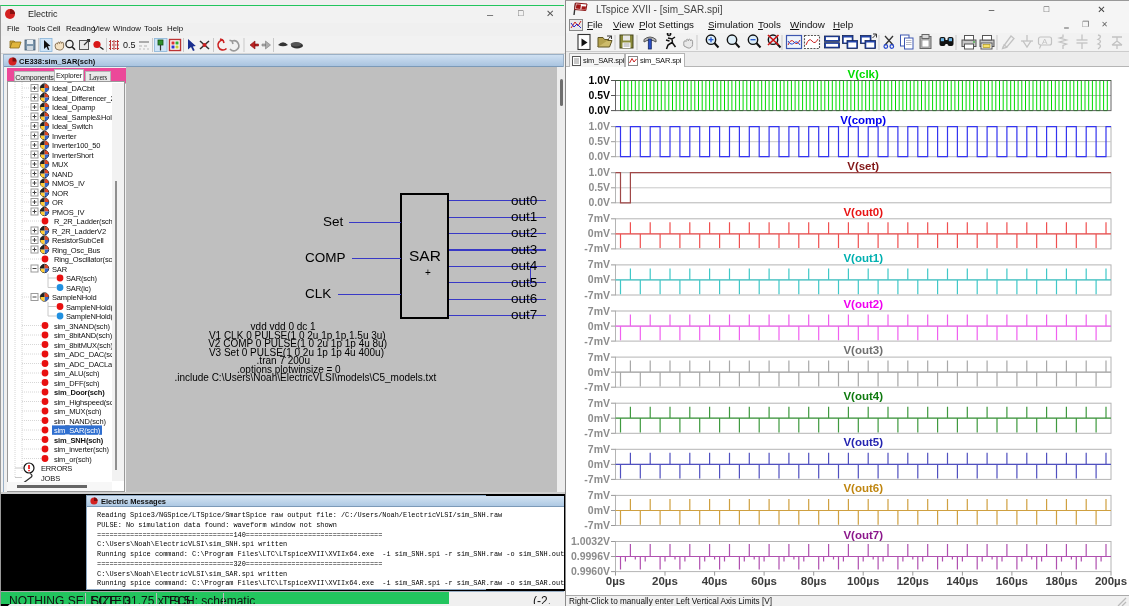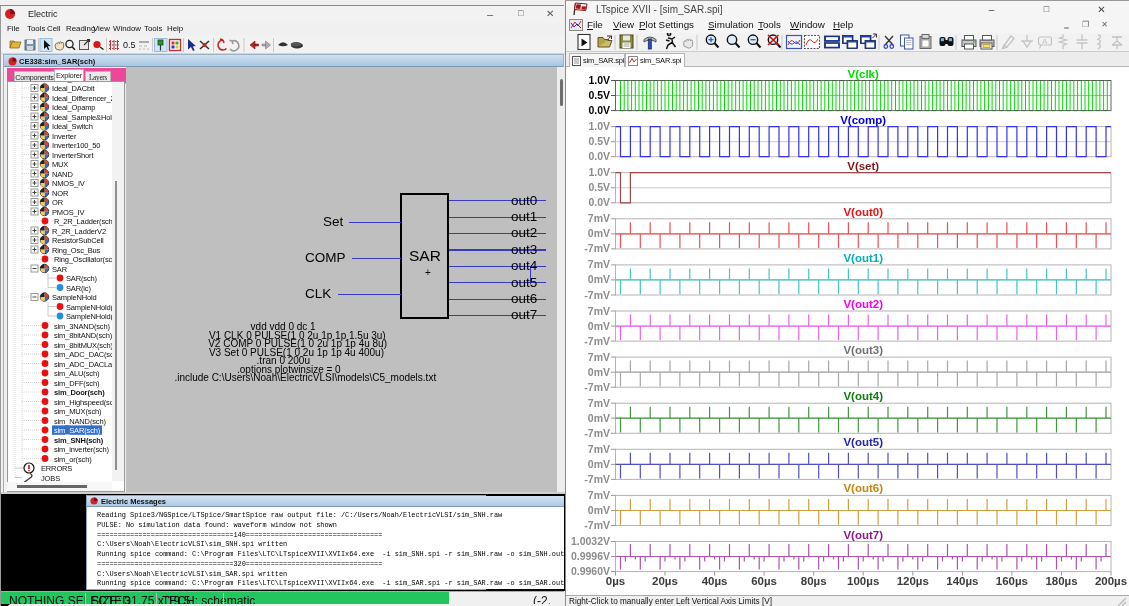--- a/index.html
+++ b/index.html
@@ -170,21 +170,21 @@
 <div class="pinlbl" style="left:510px;top:219.4px">out2</div>
 <div class="pinlbl" style="left:510px;top:235.8px">out3</div>
 <div class="pinlbl" style="left:510px;top:252.2px">out4</div>
 <div class="pinlbl" style="left:510px;top:268.6px">out5</div>
 <div class="pinlbl" style="left:510px;top:285.0px">out6</div>
 <div class="pinlbl" style="left:510px;top:301.4px">out7</div>
     <div class="sptxt" style="left:249.6px;top:315px">vdd vdd 0 dc 1</div>
 <div class="sptxt" style="left:207.9px;top:323.5px">V1 CLK 0 PULSE(1 0 2u 1p 1p 1.5u 3u)</div>
 <div class="sptxt" style="left:207.2px;top:332px">V2 COMP 0 PULSE(1 0 2u 1p 1p 4u 8u)</div>
 <div class="sptxt" style="left:207.9px;top:340.5px">V3 Set 0 PULSE(1 0 2u 1p 1p 4u 400u)</div>
-<div class="sptxt" style="left:255.6px;top:349px">.tran 0 200u</div>
+<div class="sptxt" style="left:255.6px;top:349px">.tran 7 200u</div>
 <div class="sptxt" style="left:236.0px;top:357.5px">.options plotwinsize = 0</div>
 <div class="sptxt" style="left:173.4px;top:366px">.include C:\Users\Noah\ElectricVLSI\models\C5_models.txt</div>
   </div>
   <div id="treepanel"></div>
   <svg width="116" height="408" viewBox="0 0 116 408" style="position:absolute;left:7px;top:76px">
 <line x1="14" y1="0" x2="14" y2="390" stroke="#d6d6d6" stroke-width="1" stroke-dasharray="1,1"></line>
 <line x1="14" y1="-4.5" x2="27" y2="-4.5" stroke="#d6d6d6" stroke-width="1" stroke-dasharray="1,1"></line>
 <g transform="translate(23,-8.0)">
         <rect x="0" y="0" width="7" height="7" fill="#fff" stroke="#9a9a9a" stroke-width="1"></rect>
         <line x1="1.5" y1="3.5" x2="5.5" y2="3.5" stroke="#444" stroke-width="1"></line>

